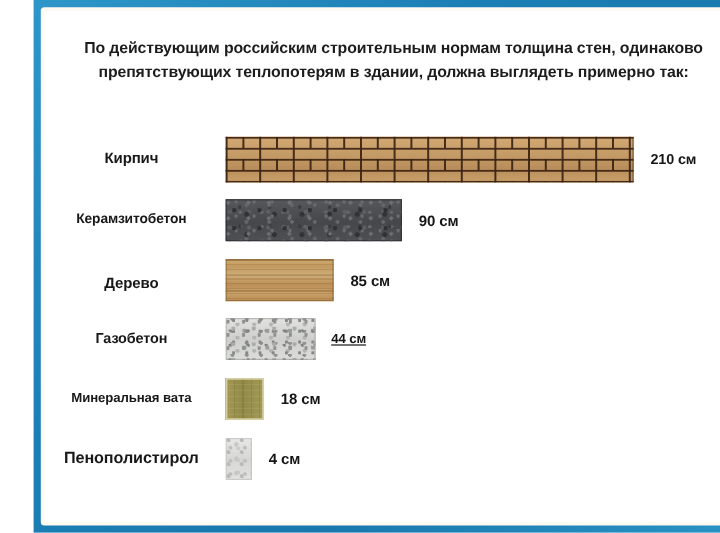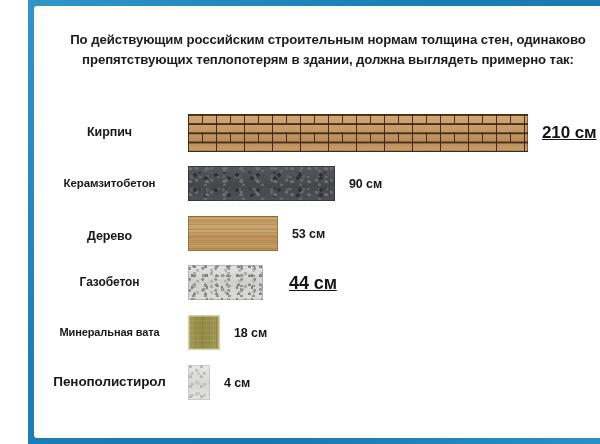--- a/index.html
+++ b/index.html
@@ -234,36 +234,36 @@
 
     <div id="title">
       <span class="line">По действующим российским строительным нормам толщина стен, одинаково</span>
       <span class="line">препятствующих теплопотерям в здании, должна выглядеть примерно так:</span>
     </div>
 
     <div id="chart">
         <div class="row" style="top: 105px; height: 38px;">
           <div class="row-label" style="right: 437px; top: 11.1875px; font-size: 12.5px; line-height: 15.625px;">Кирпич</div>
           <div class="bar tex-brick" style="width: 340px; height: 38px; top: 0px;"></div>
-          <div class="row-value" style="left: 505px; font-size: 17px; line-height: 16px; top: 11px; text-decoration: underline;">210 см</div>
+          <div class="row-value" style="left: 505px; font-size: 12px; line-height: 16px; top: 11px;">210 см</div>
         </div>
         <div class="row" style="top: 157px; height: 35px;">
           <div class="row-label" style="right: 437px; top: 10.3125px; font-size: 11.5px; line-height: 14.375px;">Керамзитобетон</div>
           <div class="bar tex-darkconc" style="width: 147px; height: 35px; top: 0px;"></div>
           <div class="row-value" style="left: 312px; font-size: 12.5px; line-height: 16px; top: 9.5px;">90 см</div>
         </div>
         <div class="row" style="top: 207px; height: 35px;">
           <div class="row-label" style="right: 437px; top: 13px; font-size: 12.5px; line-height: 15.625px;">Дерево</div>
           <div class="bar tex-wood" style="width: 90px; height: 35px; top: 0px;"></div>
-          <div class="row-value" style="left: 255px; font-size: 12.5px; line-height: 16px; top: 9.5px;">53 см</div>
+          <div class="row-value" style="left: 255px; font-size: 12.5px; line-height: 16px; top: 9.5px;">85 см</div>
         </div>
         <div class="row" style="top: 256px; height: 35px;">
           <div class="row-label" style="right: 437px; top: 10px; font-size: 12px; line-height: 15px;">Газобетон</div>
           <div class="bar tex-aerated" style="width: 75px; height: 35px; top: 0px;"></div>
-          <div class="row-value" style="left: 252px; font-size: 18px; line-height: 16px; top: 9.5px; text-decoration: underline;">44 см</div>
+          <div class="row-value" style="left: 239px; font-size: 11px; line-height: 16px; top: 9.5px; text-decoration: underline;">44 см</div>
         </div>
         <div class="row" style="top: 306px; height: 35px;">
           <div class="row-label" style="right: 437px; top: 10.625px; font-size: 11px; line-height: 13.75px;">Минеральная вата</div>
           <div class="bar tex-wool" style="width: 32px; height: 35px; top: 0px;"></div>
           <div class="row-value" style="left: 197px; font-size: 12.5px; line-height: 16px; top: 9.5px;">18 см</div>
         </div>
         <div class="row" style="top: 356px; height: 35px;">
           <div class="row-label" style="right: 437px; top: 9.0625px; font-size: 13.5px; line-height: 16.875px;">Пенополистирол</div>
           <div class="bar tex-eps" style="width: 22px; height: 35px; top: 0px;"></div>
           <div class="row-value" style="left: 187px; font-size: 12.5px; line-height: 16px; top: 9.5px;">4 см</div>

